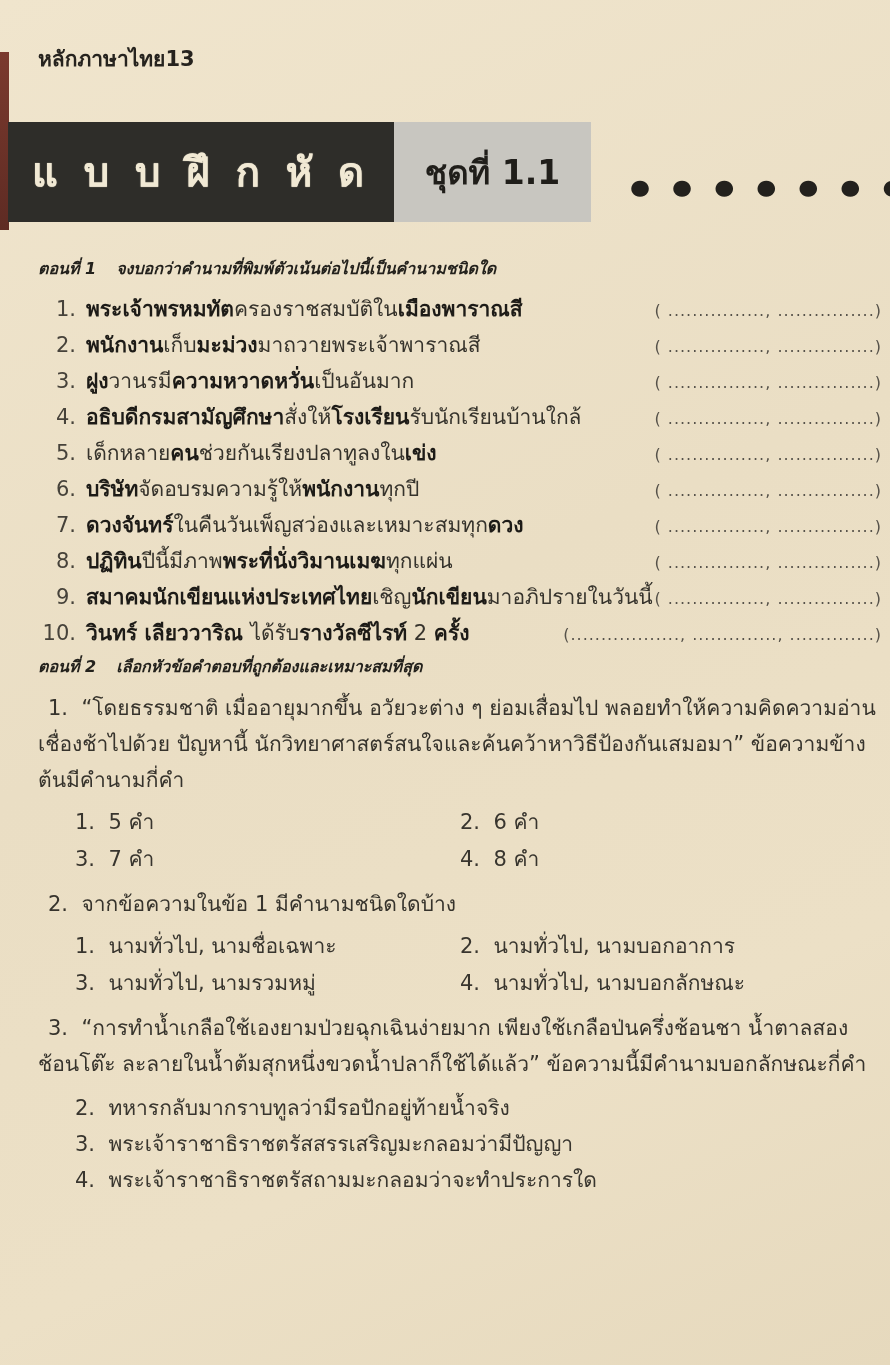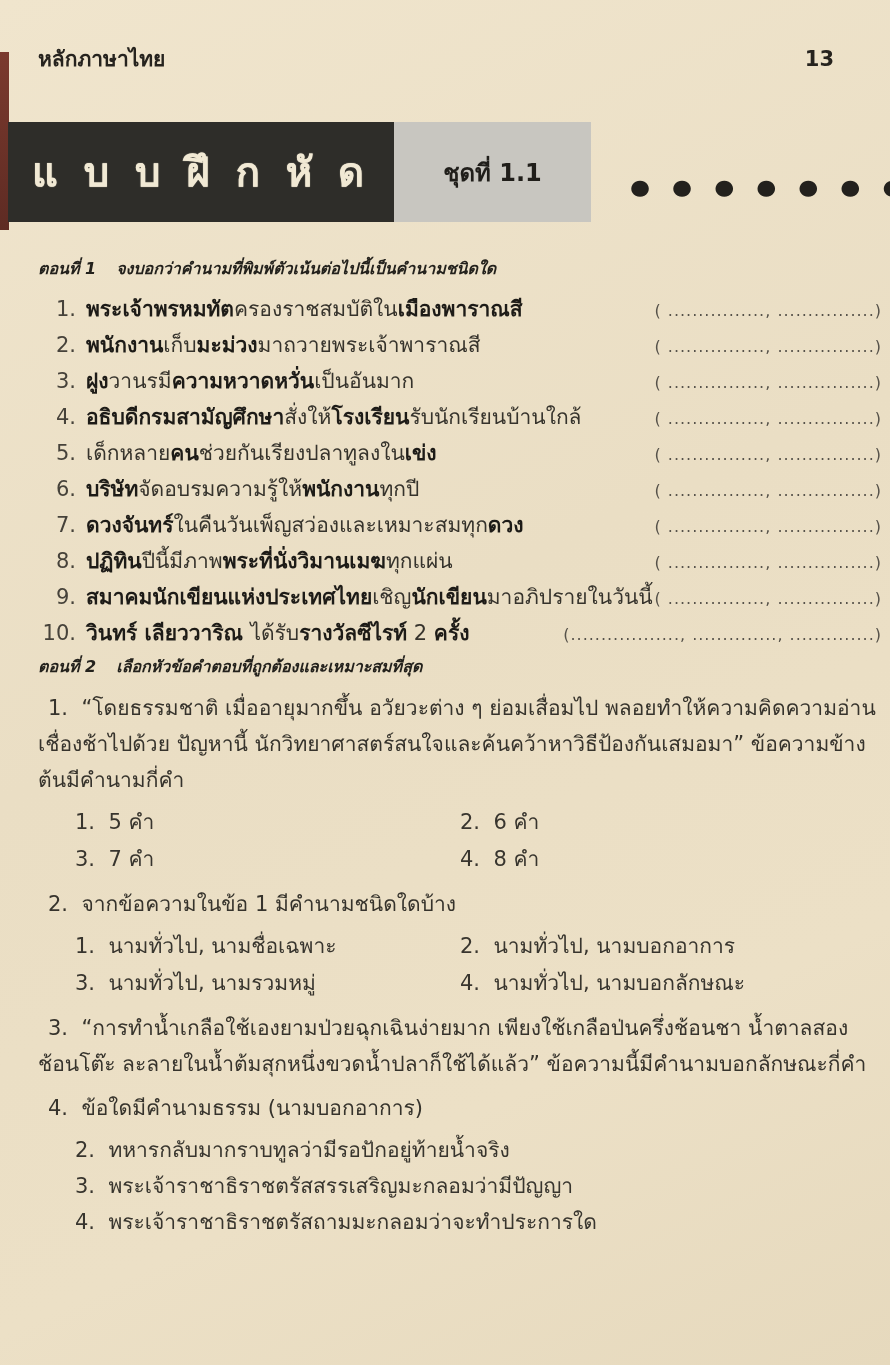--- a/index.html
+++ b/index.html
@@ -11,33 +11,33 @@
   .page{
     position:relative;width:890px;height:1365px;overflow:hidden;
     background:linear-gradient(155deg,#f0e5cd 0%,#eadec4 45%,#ece0c6 75%,#e6d9bd 100%);
   }
   .spine{
     position:absolute;left:0;top:52px;width:9px;height:178px;
     background:linear-gradient(180deg,#7b3a2e,#5e2b23);
   }
   .header{
     position:absolute;top:42px;left:38px;right:56px;
-    display:flex;justify-content:space-between;align-items:baseline;
+    display:flex;align-items:baseline;
     font-size:21px;font-weight:bold;color:#26231e;
   }
   .banner{position:absolute;top:122px;left:8px;height:100px;display:flex;}
   .banner-black{
     width:386px;background:#2e2d29;color:#f1e9d4;
     font-size:40px;font-weight:bold;letter-spacing:6px;
     display:flex;align-items:center;justify-content:center;
     text-shadow:0 0 1px #f1e9d4;
   }
   .banner-gray{
     width:197px;background:#c8c6c0;color:#201e1a;
-    font-size:24px;font-weight:bold;
+    font-size:33px;font-weight:bold;
     display:flex;align-items:center;justify-content:center;
   }
   .banner-dots{
     position:absolute;left:630px;top:174px;
     font-size:23px;letter-spacing:22px;color:#23211d;
     transform:scaleY(0.92);
   }
   .content{position:absolute;top:254px;left:38px;width:844px;color:#36332c;}
   .sec-head{
     font-size:16px;font-weight:bold;font-style:italic;color:#23211c;
@@ -161,21 +161,20 @@
             <div>1.&nbsp;&nbsp;นามทั่วไป, นามชื่อเฉพาะ</div>
             <div>2.&nbsp;&nbsp;นามทั่วไป, นามบอกอาการ</div>
             <div>3.&nbsp;&nbsp;นามทั่วไป, นามรวมหมู่</div>
             <div>4.&nbsp;&nbsp;นามทั่วไป, นามบอกลักษณะ</div>
           </div>
         </div>
         <div class="q">
           <p class="q-text">3.&nbsp;&nbsp;“การทำน้ำเกลือใช้เองยามป่วยฉุกเฉินง่ายมาก เพียงใช้เกลือป่นครึ่งช้อนชา น้ำตาลสองช้อนโต๊ะ ละลายในน้ำต้มสุกหนึ่งขวดน้ำปลาก็ใช้ได้แล้ว” ข้อความนี้มีคำนามบอกลักษณะกี่คำ</p>
         </div>
         <div class="q">
-          <p class="q-text">4.&nbsp;&nbsp;ข้อใดมีคำนามธรรม (นามบอกอาการ)</p>
           <div class="choices one-col">
             <div>2.&nbsp;&nbsp;ทหารกลับมากราบทูลว่ามีรอปักอยู่ท้ายน้ำจริง</div>
             <div>3.&nbsp;&nbsp;พระเจ้าราชาธิราชตรัสสรรเสริญมะกลอมว่ามีปัญญา</div>
             <div>4.&nbsp;&nbsp;พระเจ้าราชาธิราชตรัสถามมะกลอมว่าจะทำประการใด</div>
           </div>
         </div>
       </div>
 
   </div>
 </div>

